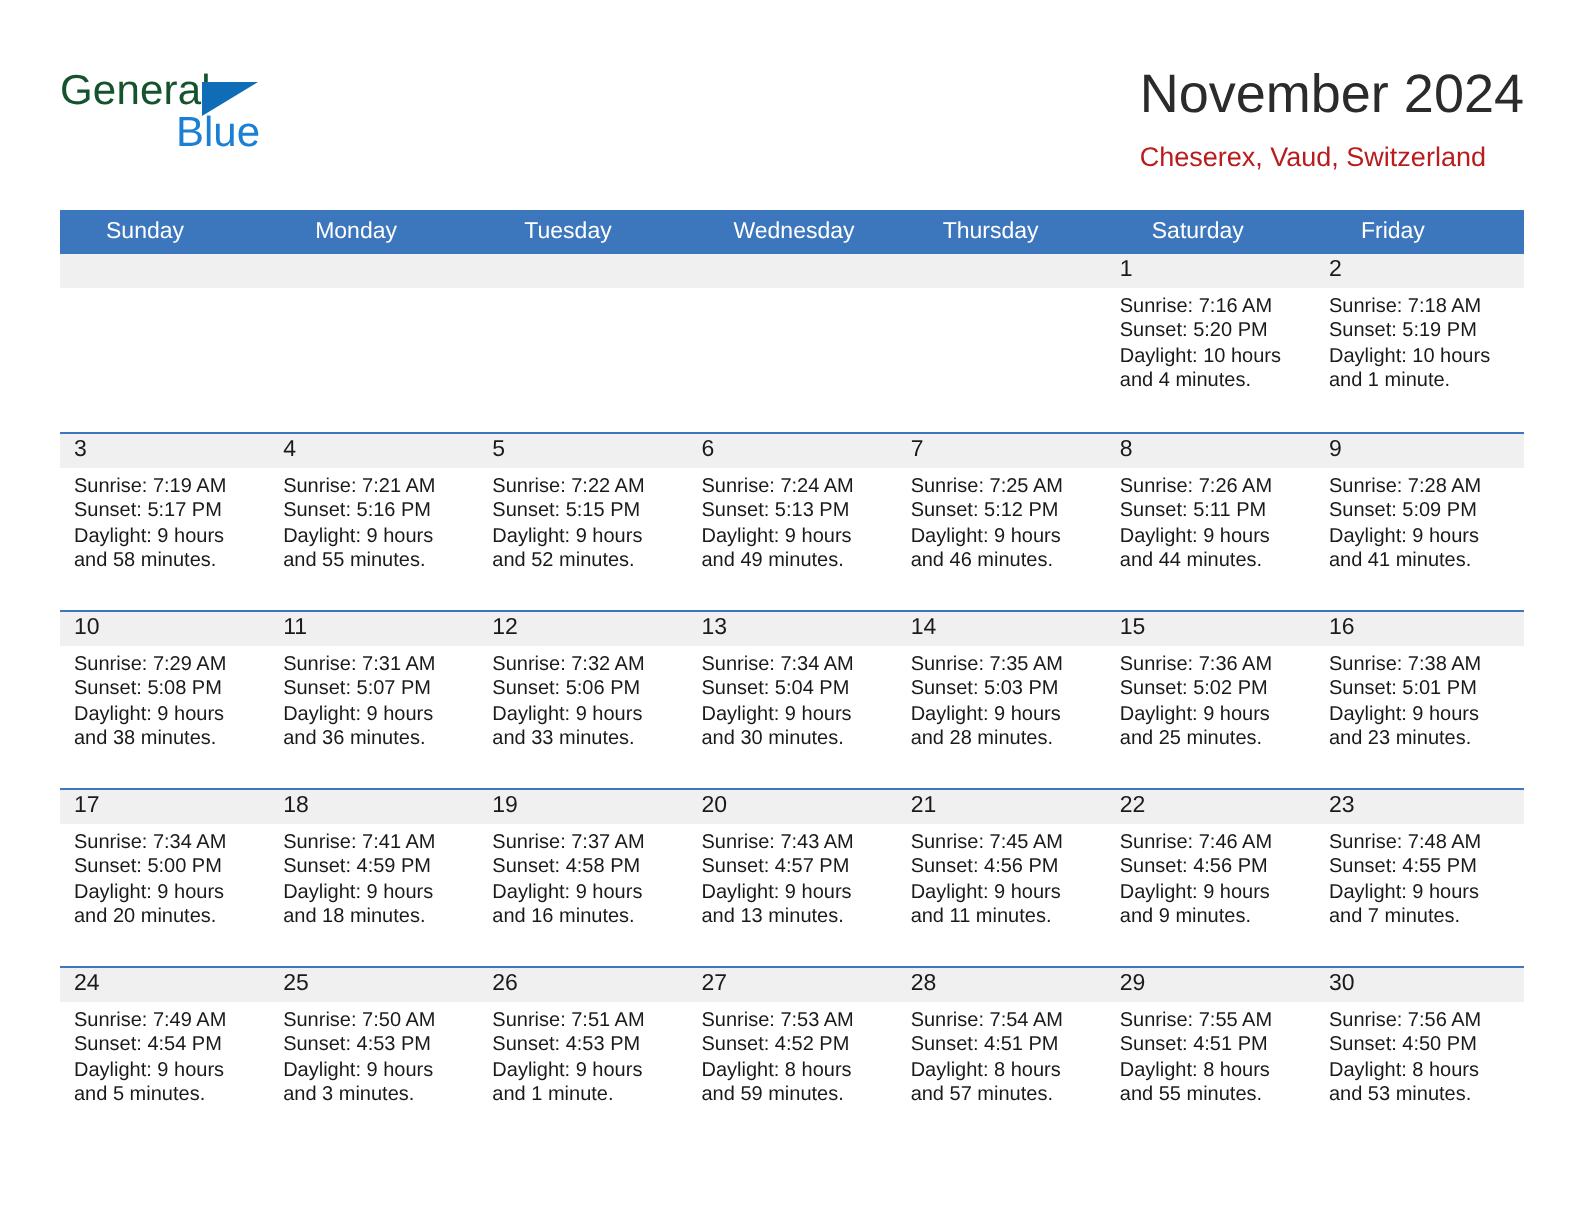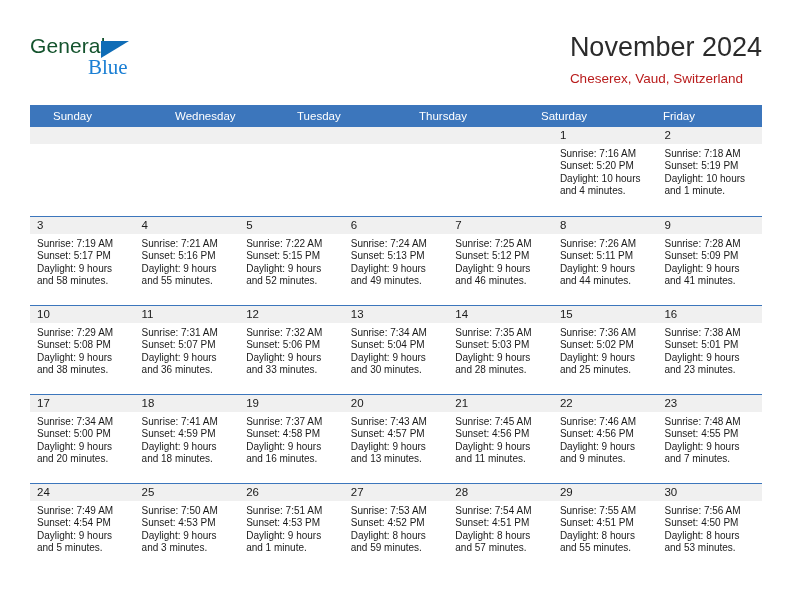--- a/index.html
+++ b/index.html
@@ -55,21 +55,21 @@
     height: 0;
     border-left: 28px solid #0f6cb6;
     border-bottom: 17px solid transparent;
   }
   .logo-blue {
     position: absolute;
     left: 58px;
     top: 21px;
     font-size: 21px;
     color: #1b7fd4;
-    font-family: Liberation Serif, serif;
+    font-family: Liberation Sans, sans-serif;
   }
 
   .title-block {
     position: absolute;
     right: 0;
     top: 0;
     text-align: left;
   }
   .cal-title {
     font-size: 27px;
@@ -167,22 +167,23 @@
     <div class="title-block">
       <div class="cal-title">November 2024</div>
       <div class="cal-subtitle">Cheserex, Vaud, Switzerland</div>
     </div>
 
   </div>
 
   <div class="calendar">
     <div class="dow-row">
         <div class="dow-cell">Sunday</div>
+        <div class="dow-cell">Monday</div>
+        <div class="dow-cell">Tuesday</div>
         <div class="dow-cell">Wednesday</div>
-        <div class="dow-cell">Tuesday</div>
         <div class="dow-cell">Thursday</div>
         <div class="dow-cell">Saturday</div>
         <div class="dow-cell">Friday</div>
       </div>
     <div id="weeks-container">
         <div class="week-row">
           <div class="day-cell empty">
             <div class="day-num-band"></div>
             <div class="day-body">
               <div></div>

